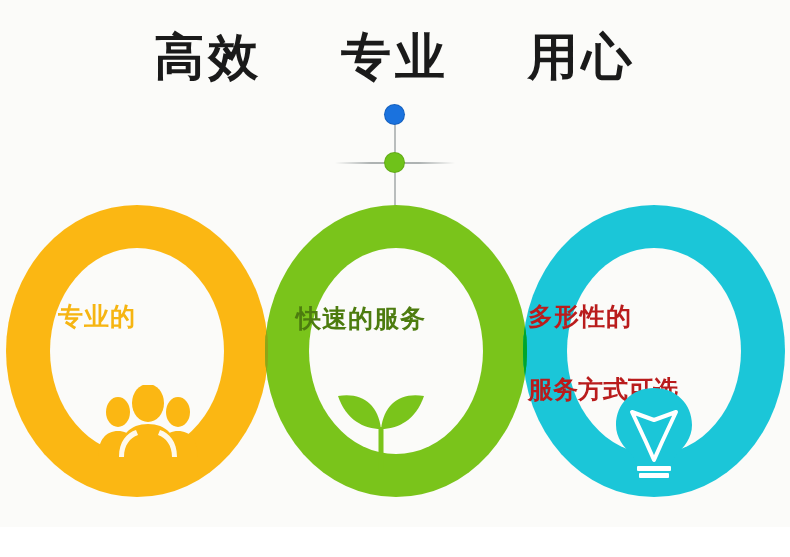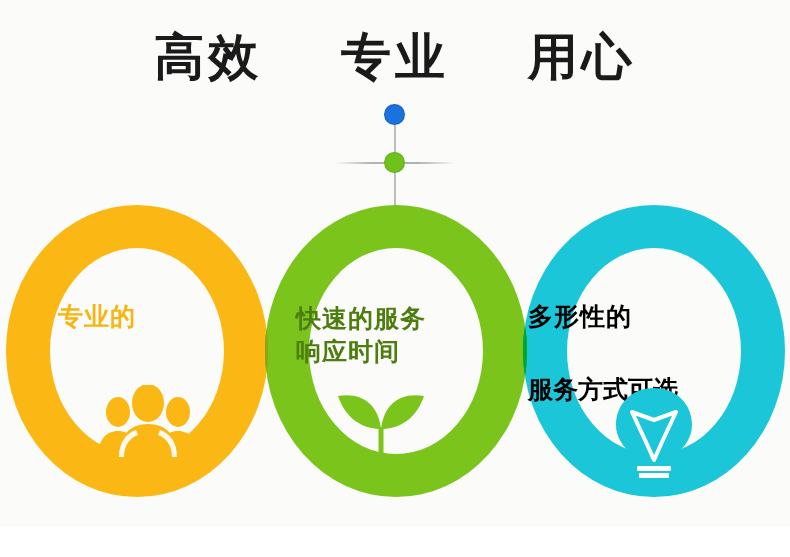--- a/index.html
+++ b/index.html
@@ -125,21 +125,21 @@
     top: 302px;
     width: 186px;
     font-size: 25px;
     color: #4d7c0f;
   }
   .label-3 {
     left: 528px;
     top: 300px;
     width: 208px;
     font-size: 25px;
-    color: #000000;
+    color: #b91c1c;
   }
   .label-3 .l2 { letter-spacing: 0px; margin-top: 40px; }
 
   
   .pictogram {
     position: absolute;
   }
   .pic-people { left: 93px; top: 385px; }
   .pic-sprout { left: 322px; top: 382px; }
   .pic-bulb   { left: 604px; top: 386px; }
@@ -223,21 +223,20 @@
       </g>
     </svg>
   </div>
 
   <div class="label label-1">
     <span class="l1">专业的</span>
   </div>
 
   <div class="label label-2">
     <span class="l1">快速的服务</span>
-    <span class="l2">响应时间</span>
   </div>
 
   <div class="label label-3">
     <span class="l1">多形性的</span>
     <span class="l2">服务方式可选</span>
   </div>
 
   <div class="pictogram pic-people">
     <svg width="110" height="72" viewBox="0 0 110 72">
       <g fill="#fbb713">

